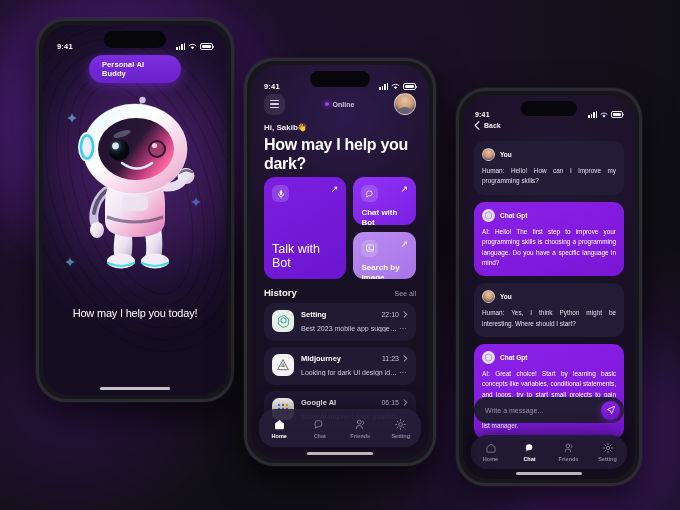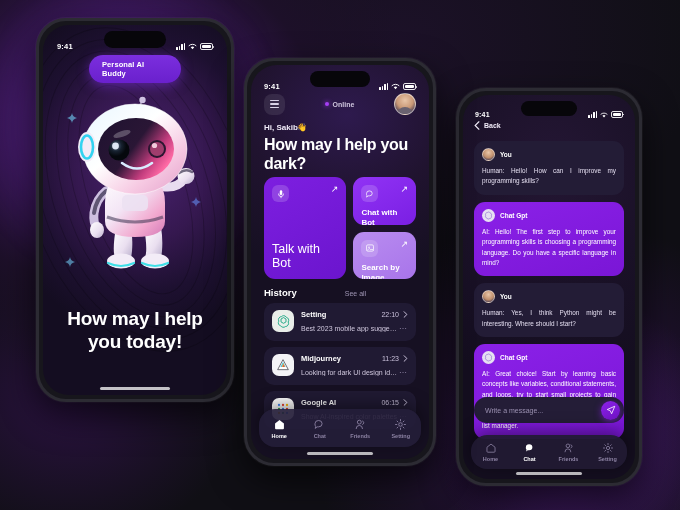--- a/index.html
+++ b/index.html
@@ -84,21 +84,21 @@
     position: absolute; left: 50%; transform: translateX(-50%); top: 30px;
     background: linear-gradient(180deg,#7b2ede,#6a20cd);
     color: #fff; font-size: 7.5px; font-weight: 700;
     padding: 5px 13px; border-radius: 20px;
     box-shadow: 0 3px 12px rgba(123,46,222,.55);
     letter-spacing: .1px;
   }
   .robot-wrap { position: absolute; left: 50%; transform: translateX(-50%); top: 62px; width: 150px; height: 190px; }
   .p1-headline {
     position: absolute; left: 12px; right: 12px; top: 282px;
-    text-align: center; color: #fff; font-size: 19px; font-weight: 700;
+    text-align: center; color: #fff; font-size: 11px; font-weight: 400;
     line-height: 1.22; letter-spacing: -.2px;
   }
   .p1-cta {
     position: absolute; left: 16px; right: 16px; top: 353px;
     height: 25px; background: #fff; border-radius: 14px;
     display: flex; align-items: center; justify-content: center;
     color: #1a1320; font-size: 9px; font-weight: 600;
     box-shadow: 0 3px 14px rgba(0,0,0,.4);
   }
   .p1-homebar {
@@ -156,21 +156,21 @@
     display: flex; align-items: center; justify-content: center;
   }
   .card-arrow { position: absolute; right: 8px; top: 8px; color: #fff; font-size: 9px; line-height: 1; }
   .card-lg .card-label {
     position: absolute; left: 8px; right: 8px; bottom: 8px;
     color: #fff; font-size: 12.5px; font-weight: 400; line-height: 1.18;
   }
   .card-sm .card-label { margin-top: 6px; color: #fff; font-size: 8px; font-weight: 700; line-height: 1.25; }
   .hist-head {
     position: absolute; left: 13px; right: 13px; top: 222px;
-    display: flex; align-items: baseline;  gap: 48px;
+    display: flex; align-items: baseline; justify-content: space-between; gap: 48px;
   }
   .hist-title { color: #fff; font-size: 9.5px; font-weight: 700; }
   .hist-seeall { color: #9f95b4; font-size: 7px; }
   .hist-list { position: absolute; left: 13px; right: 13px; top: 238px; display: flex; flex-direction: column; gap: 6px; }
   .hist-item {
     background: #201a33; border-radius: 10px; padding: 7px 8px;
     display: flex; gap: 7px; align-items: flex-start; min-height: 38px;
   }
   .hist-logo { width: 22px; height: 22px; border-radius: 7px; flex: none; display: flex; align-items: center; justify-content: center; }
   .hl-chatgpt { background: #e9eee9; }

